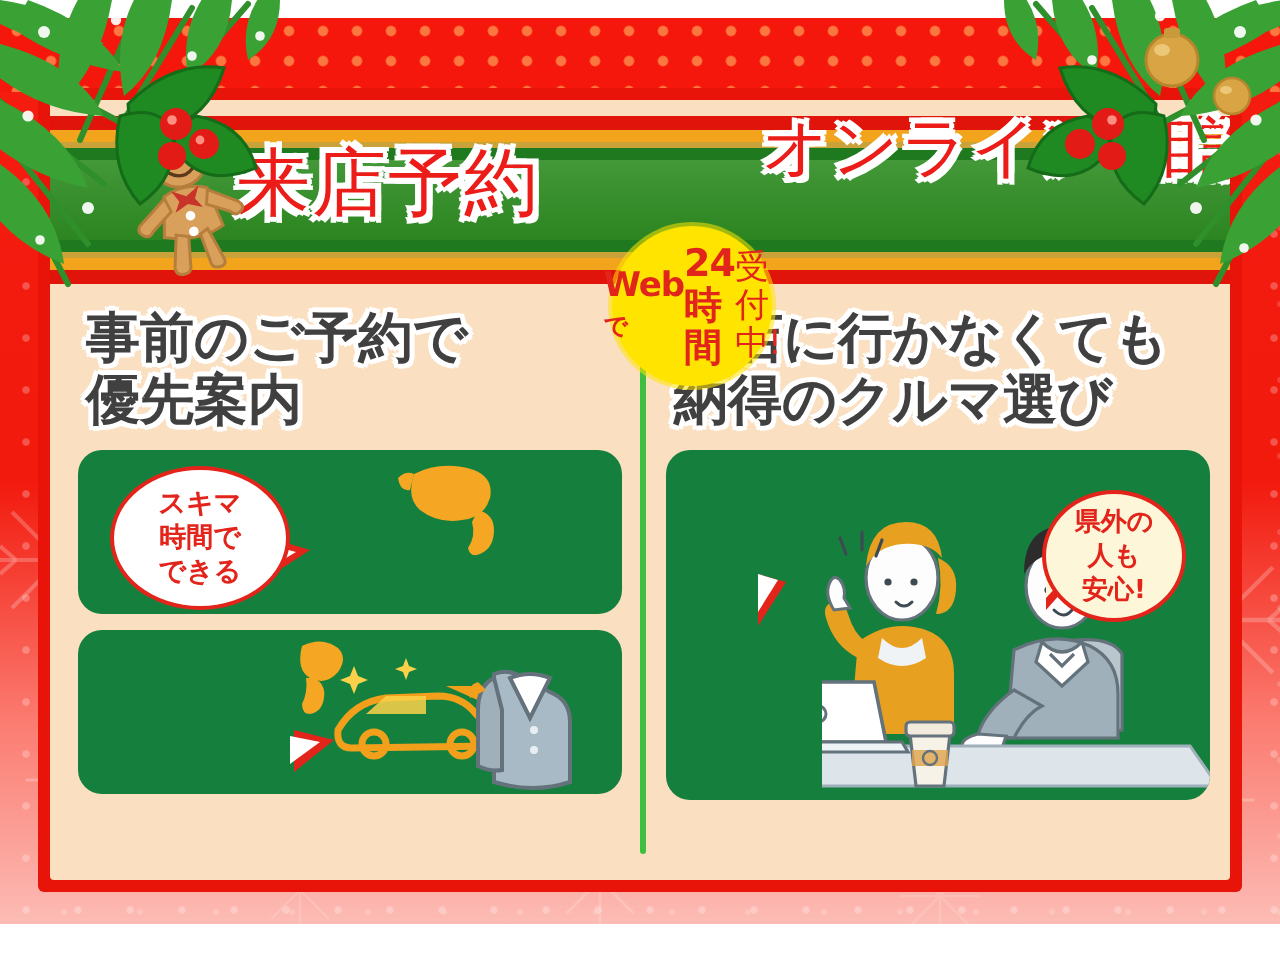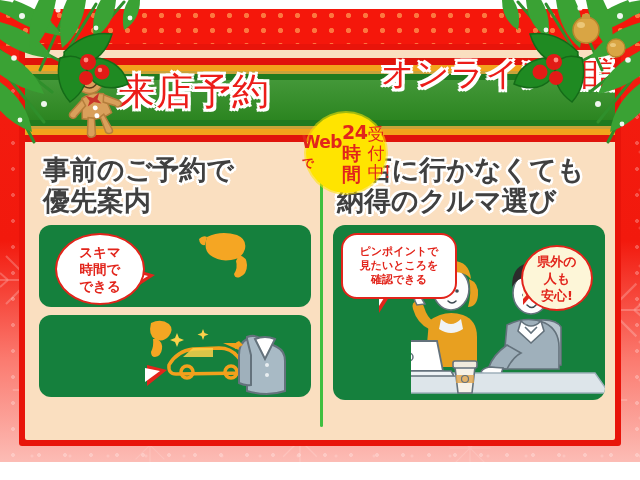--- a/index.html
+++ b/index.html
@@ -434,23 +434,20 @@
           <path d="M-14,92 l40,0 l6,30 l-54,0 z" fill="#ffffff" stroke="#64727c" stroke-width="1.8"></path>
           <path d="M-22,122 l62,0 l3,5 l-70,0 z" fill="#eef3f6" stroke="#64727c" stroke-width="1.6"></path>
           <circle cx="-2" cy="108" r="4" fill="none" stroke="#64727c" stroke-width="1.5"></circle>
 
           <path d="M44,118 l20,0 l-3,26 l-14,0 z" fill="#f6f2e8" stroke="#64727c" stroke-width="1.6"></path>
           <rect x="42" y="112" width="24" height="7" rx="2" fill="#f0ebdd" stroke="#64727c" stroke-width="1.6"></rect>
           <rect x="45" y="126" width="18" height="8" fill="#e0a34a" opacity="0.8"></rect>
           <circle cx="54" cy="130" r="3.5" fill="none" stroke="#64727c" stroke-width="1.2"></circle>
         </svg>
 
-        <div class="bubble bubble-rounded bub-r1">ピンポイントで
-見たいところを
-確認できる</div>
         <div class="tail tail-r1"></div>
         <div class="tail tail-r1b"></div>
 
         <div class="bubble bubble-oval-cream bub-r2">県外の
 人も
 安心!</div>
         <div class="tail tail-r2"></div>
         <div class="tail tail-r2b"></div>
       </div>
     </div>

